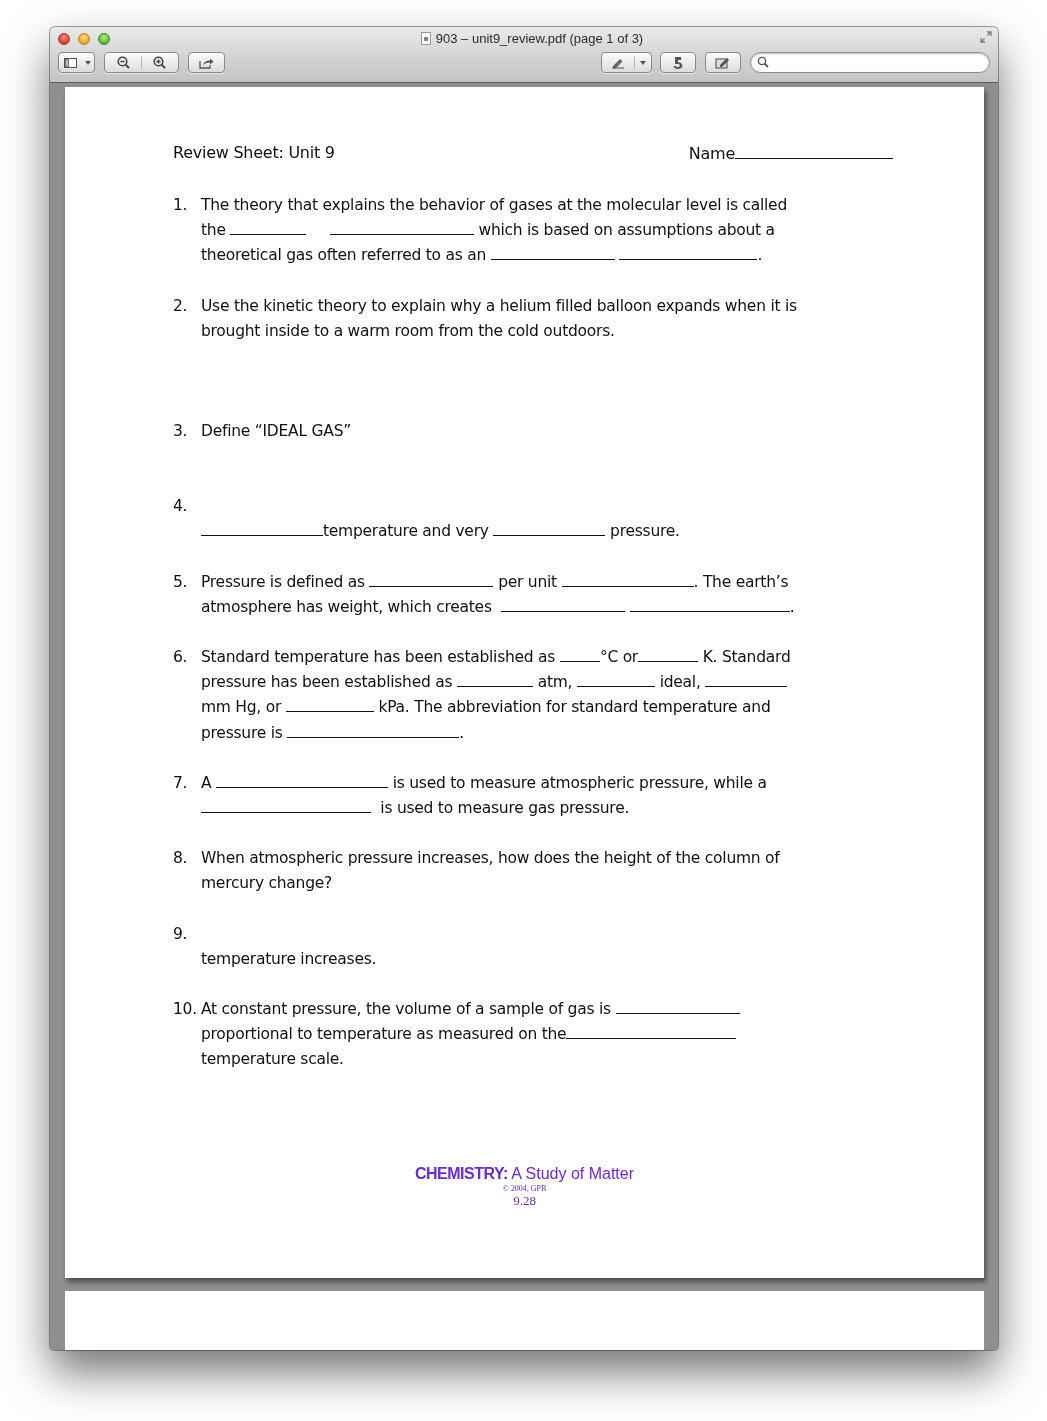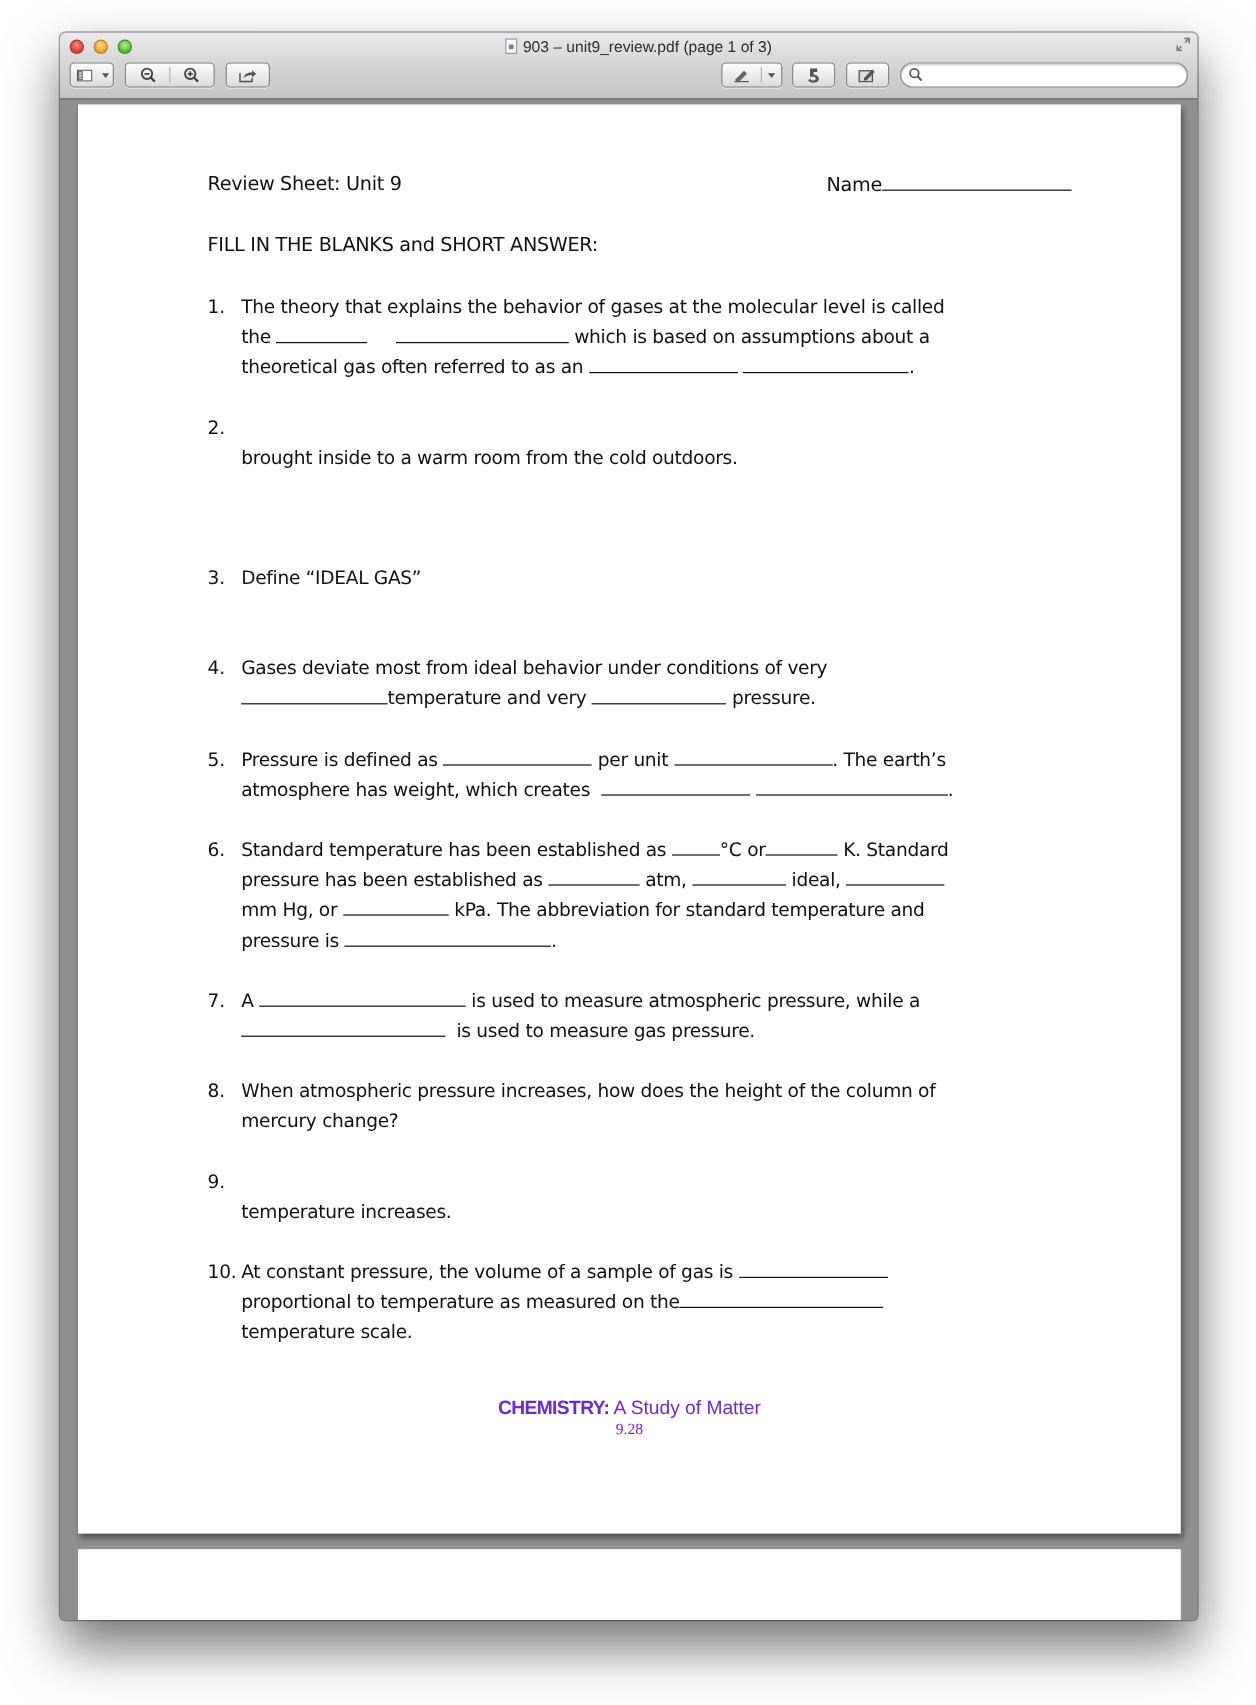--- a/index.html
+++ b/index.html
@@ -170,48 +170,47 @@
     </div>
   </div>
 
   <div class="viewer">
     <div class="page">
       <div class="doc">
         <div class="hdr-row">
           <span>Review Sheet: Unit 9</span>
           <span class="name-field"><span>Name</span><span class="blank"></span></span>
         </div>
-        <div class="section-title">FILL IN THE BLANKS and SHORT ANSWER:</div>
 
         <div class="q" style="margin-top:28px;">
           <span class="num">1.</span>
           <span>The theory that explains the behavior of gases at the molecular level is called</span><br>
           <span>the</span>
           <span class="blank" style="width:76px;"></span>&nbsp;&nbsp;&nbsp;&nbsp;
           <span class="blank" style="width:144px;"></span>
           <span>which is based on assumptions about a</span><br>
           <span>theoretical gas often referred to as an</span>
           <span class="blank" style="width:124px;"></span>
           <span class="blank" style="width:138px;"></span><span>.</span>
         </div>
 
         <div class="q" style="margin-top:25px;">
           <span class="num">2.</span>
-          <br>
+          <span>Use the kinetic theory to explain why a helium filled balloon expands when it is</span><br>
           <span>brought inside to a warm room from the cold outdoors.</span>
         </div>
 
         <div class="q" style="margin-top:75px;">
           <span class="num">3.</span>
           <span>Define “IDEAL GAS”</span>
         </div>
 
         <div class="q" style="margin-top:50px;">
           <span class="num">4.</span>
-          <span>Gases deviate most from ideal behavior under conditions of very</span><br>
+          <br>
           <span class="blank" style="width:122px;"></span><span>temperature and very</span>
           <span class="blank" style="width:112px;"></span>
           <span>pressure.</span>
         </div>
 
         <div class="q" style="margin-top:25px;">
           <span class="num">5.</span>
           <span>Pressure is defined as</span>
           <span class="blank" style="width:124px;"></span>
           <span>per unit</span>
@@ -264,19 +263,20 @@
           <span class="num">10.</span>
           <span>At constant pressure, the volume of a sample of gas is</span>
           <span class="blank" style="width:124px;"></span><br>
           <span>proportional to temperature as measured on the</span><span class="blank" style="width:170px;"></span><br>
           <span>temperature scale.</span>
         </div>
       </div>
 
       <div class="footer">
         <div class="brand"><b>CHEMISTRY:</b><span> A Study of Matter</span></div>
+        <div class="copy">© 2004, GPB</div>
         <div class="pnum">9.28</div>
       </div>
     </div>
 
     <div class="page2"></div>
   </div>
 </div>
 
 </body></html>

